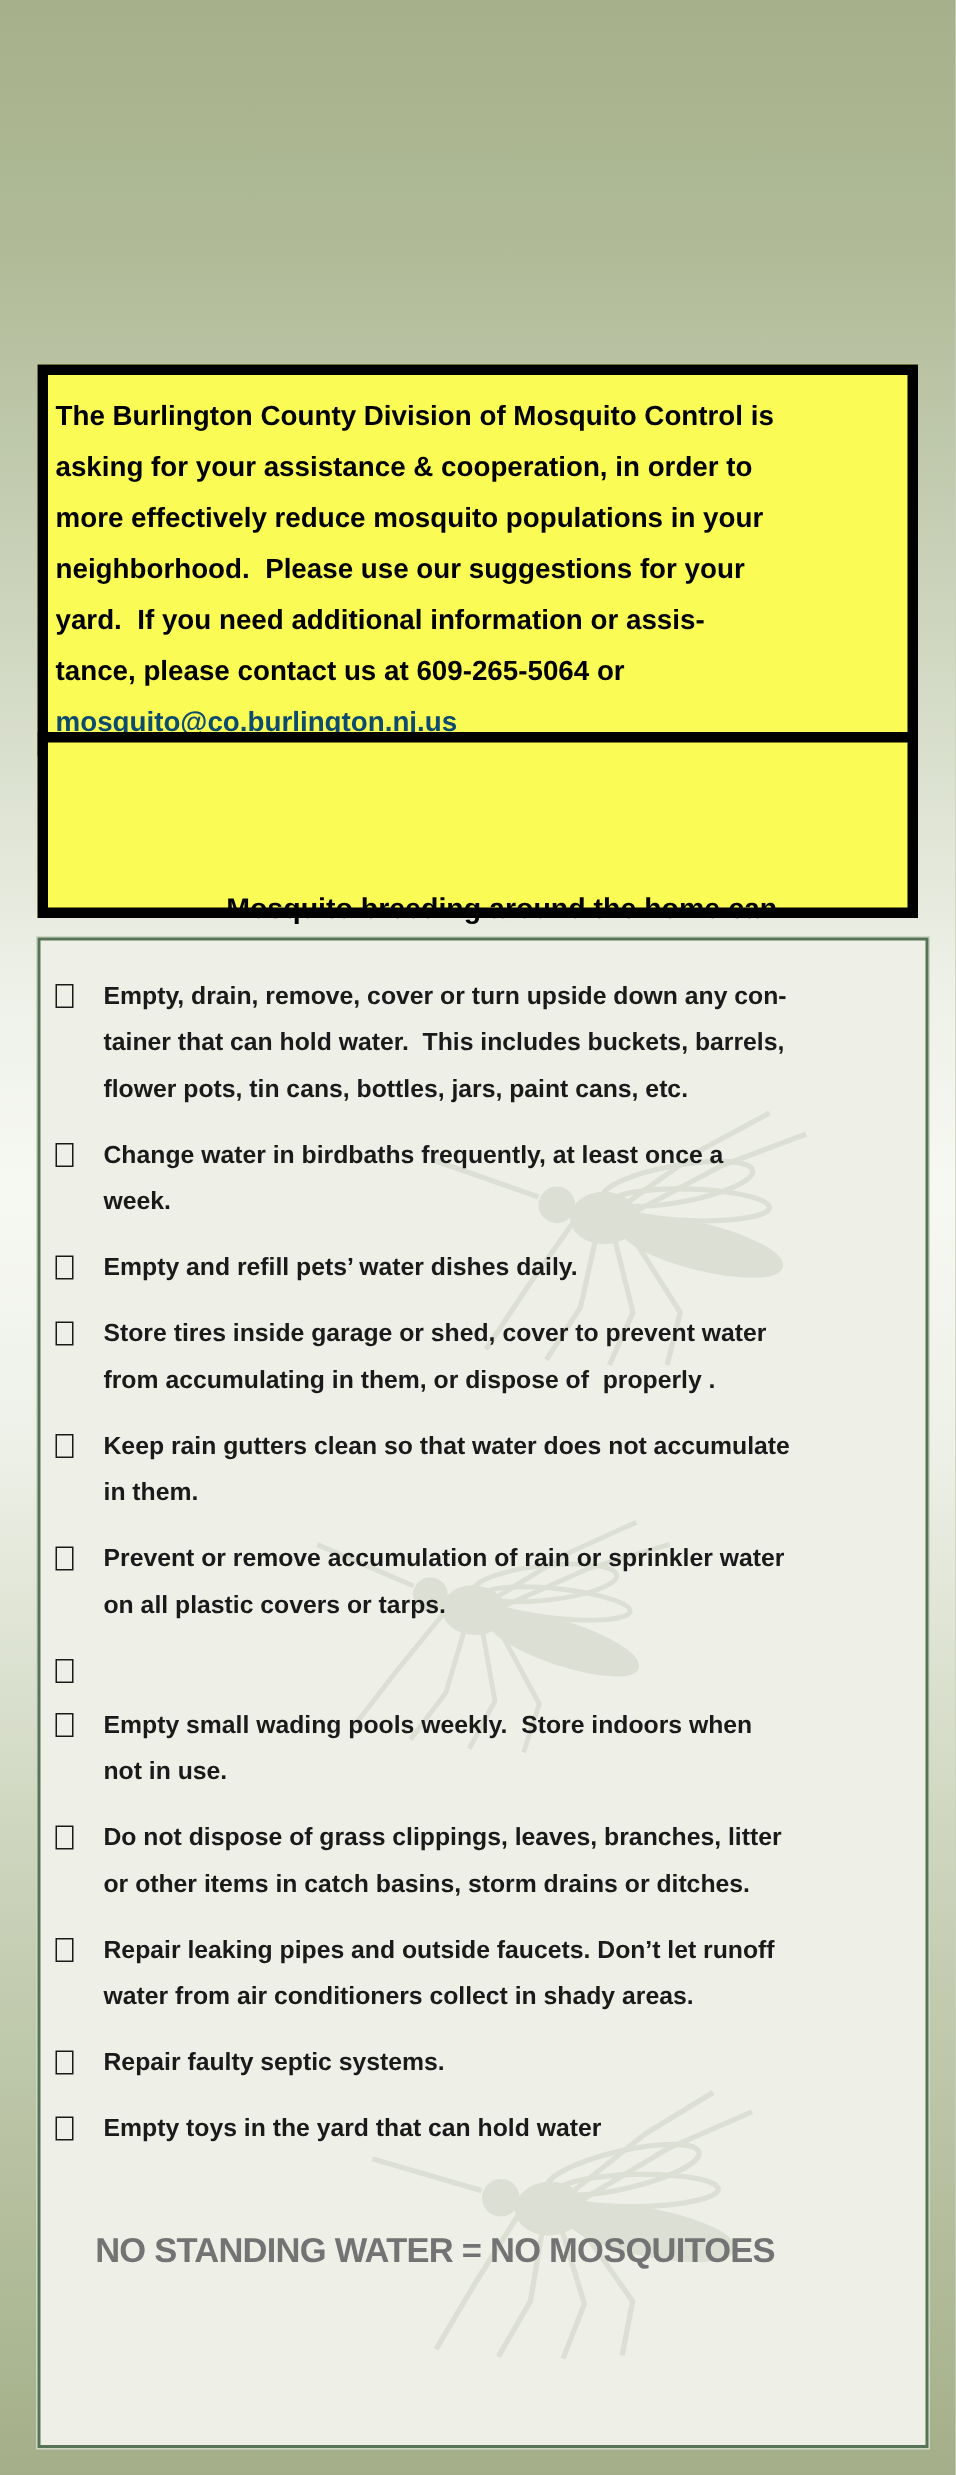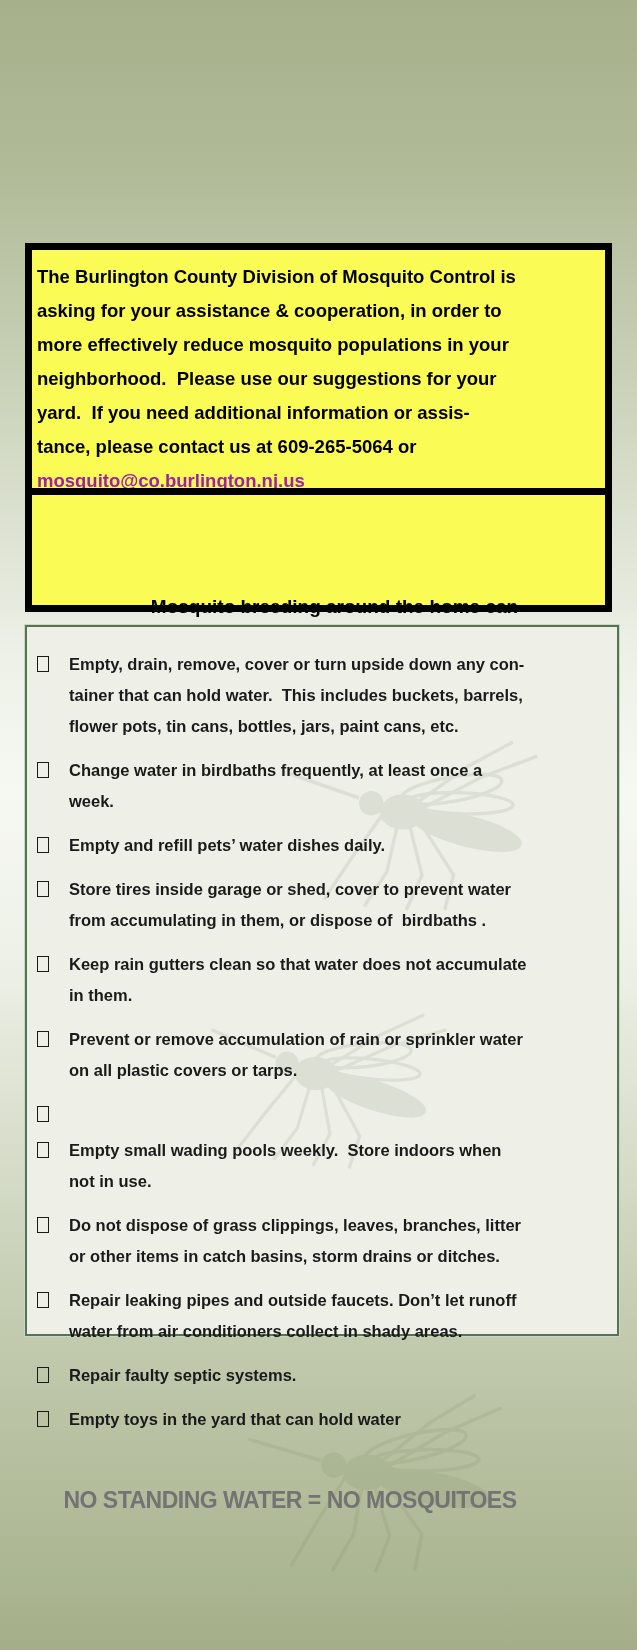--- a/index.html
+++ b/index.html
@@ -37,41 +37,41 @@
   }
   #notice-box {
     top: 243px;
     height: 261px;
     padding: 10px 6px 0 5px;
     font-size: 18.5px;
     line-height: 34px;
   }
   #notice-body { white-space: pre-wrap; }
   #notice-email {
-    color: #a21caf;
+    color: #0c4a6e;
     text-decoration: none;
     display: inline-block;
   }
   #subtitle-box {
     top: 488px;
     height: 124px;
     padding-top: 14px;
     text-align: center;
     font-size: 19px;
     line-height: 39px;
     white-space: pre-wrap;
   }
 
   
   #steps-panel {
     position: absolute;
     left: 25px;
     top: 625px;
     width: 594px;
-    height: 711px;
+    height: 1007px;
     background: #eef0e8;
     border: 2px solid #567455;
     box-shadow: 0 0 0 1px #cdd6c3;
     padding: 22px 12px 0 8px;
   }
   ol.steps {
     position: relative;
     z-index: 1;
     list-style: none;
   }
@@ -207,21 +207,21 @@
         <span class="step-text">Change water in birdbaths frequently, at least once a
 week.</span>
       </li>
       <li class="step">
         <span class="bullet"></span>
         <span class="step-text">Empty and refill pets’ water dishes daily.</span>
       </li>
       <li class="step">
         <span class="bullet"></span>
         <span class="step-text">Store tires inside garage or shed, cover to prevent water
-from accumulating in them, or dispose of  birdbaths .</span>
+from accumulating in them, or dispose of  properly .</span>
       </li>
       <li class="step">
         <span class="bullet"></span>
         <span class="step-text">Keep rain gutters clean so that water does not accumulate
 in them.</span>
       </li>
       <li class="step">
         <span class="bullet"></span>
         <span class="step-text">Prevent or remove accumulation of rain or sprinkler water
 on all plastic covers or tarps.</span>

